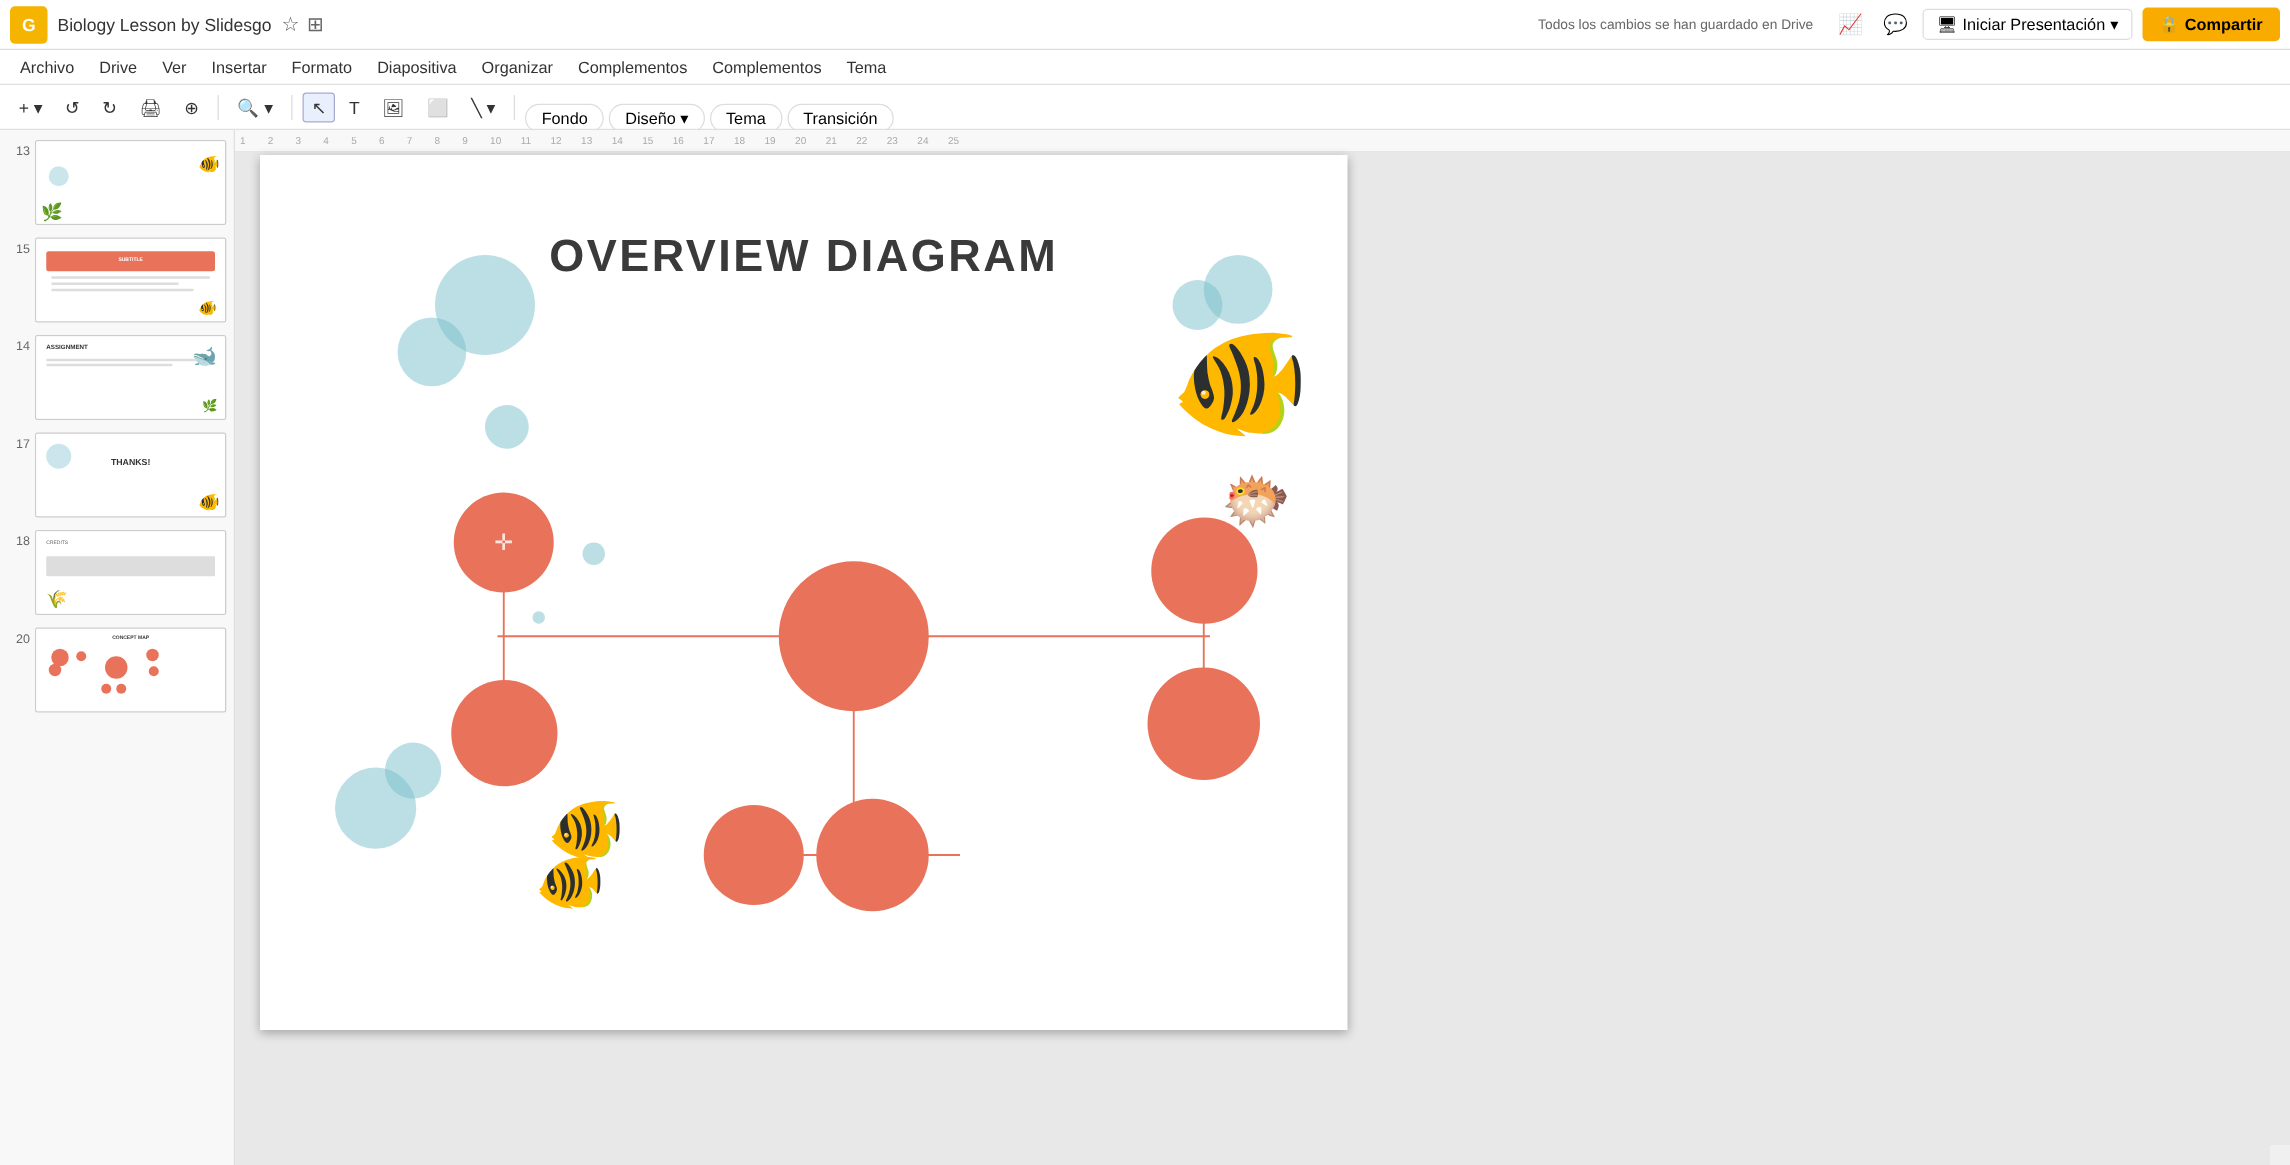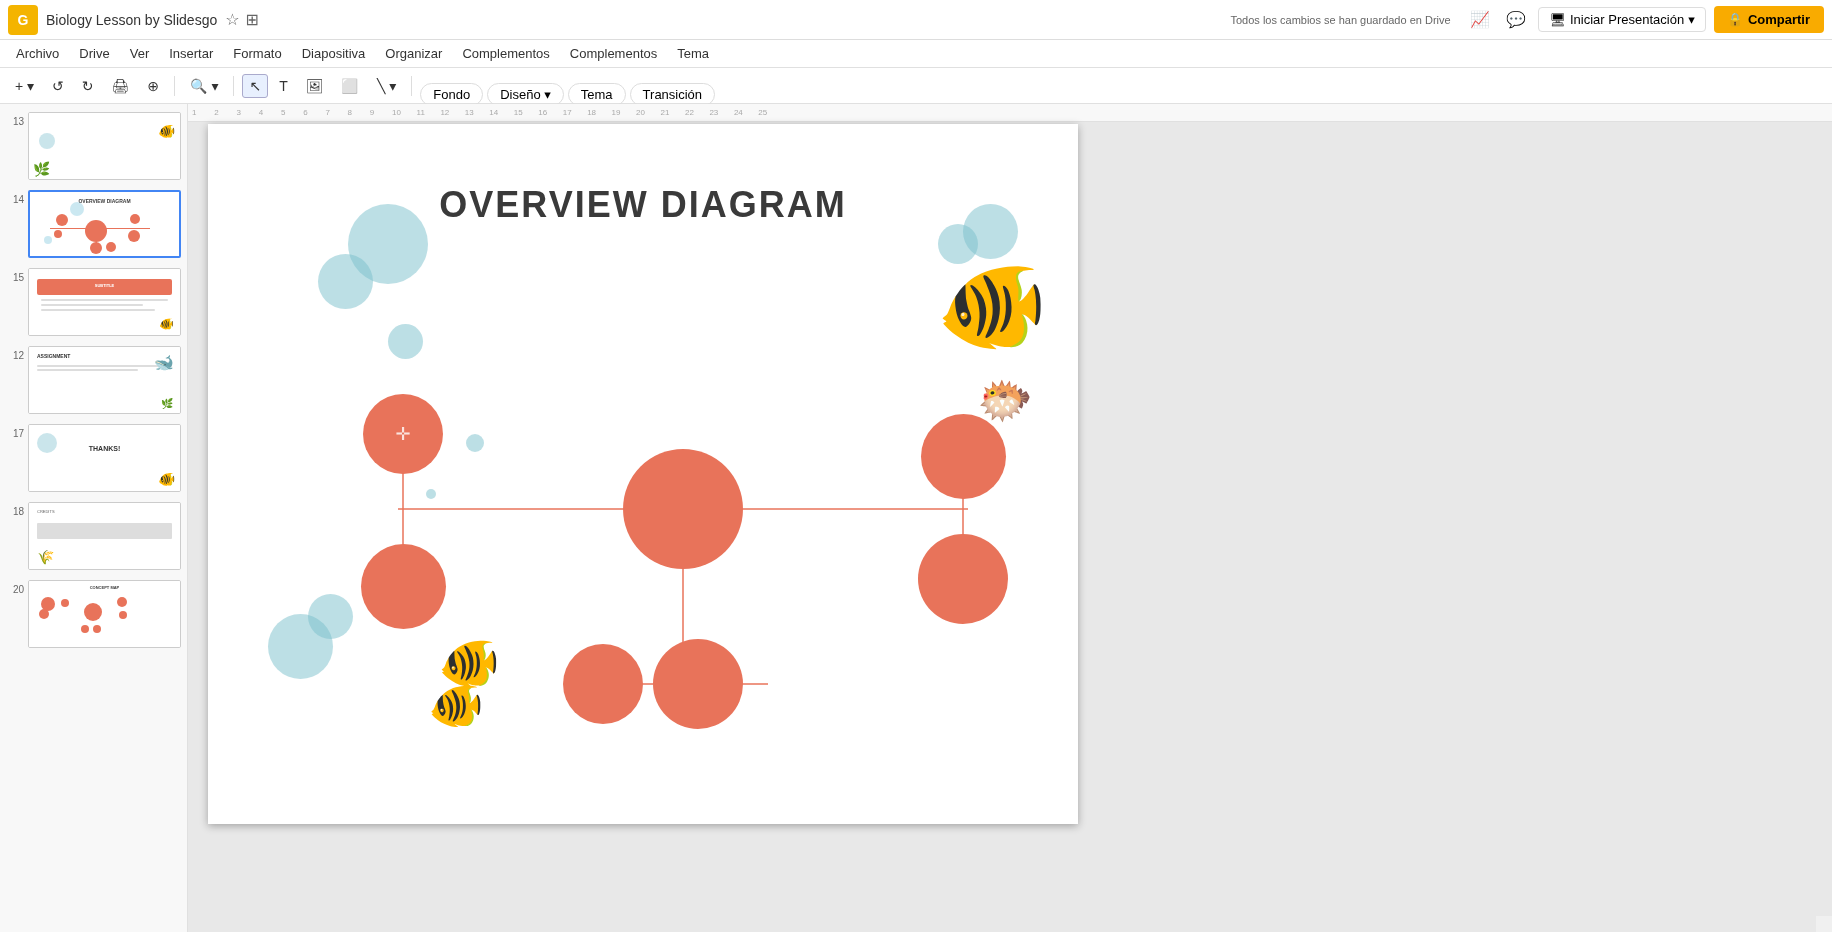--- a/index.html
+++ b/index.html
@@ -220,62 +220,39 @@
       <div class="thumb-box">
         <div style="width:100%;height:100%;background:#fff;position:relative;">
           <span class="thumb-coral" style="bottom:2px;left:4px;font-size:14px;">🌿</span>
           <span style="position:absolute;top:10px;right:4px;font-size:14px;">🐠</span>
 
           <div style="position:absolute;width:16px;height:16px;border-radius:50%;background:#7abfcc;opacity:0.4;top:20px;left:10px;"></div>
         </div>
       </div>
     </div>
 
-    <div class="slide-thumb selected">
-      <span class="slide-num">14</span>
-      <div class="thumb-box">
-        <div class="thumb14-bg">
-          <div class="mini-title">OVERVIEW DIAGRAM</div>
-
-          <div class="mini-line" style="top:36px;left:20px;width:100px;height:1px;"></div>
-
-          <div class="mini-circle" style="width:12px;height:12px;top:22px;left:26px;"></div>
-          <div class="mini-circle" style="width:8px;height:8px;top:38px;left:24px;"></div>
-          <div class="mini-circle" style="width:22px;height:22px;top:28px;left:55px;"></div>
-          <div class="mini-circle" style="width:10px;height:10px;top:22px;left:100px;"></div>
-          <div class="mini-circle" style="width:12px;height:12px;top:38px;left:98px;"></div>
-          <div class="mini-circle" style="width:12px;height:12px;top:50px;left:60px;"></div>
-          <div class="mini-circle" style="width:10px;height:10px;top:50px;left:76px;"></div>
-
-          <div class="mini-line" style="top:39px;left:66px;width:1px;height:22px;"></div>
-
-          <div class="mini-blob" style="width:14px;height:14px;top:10px;left:40px;"></div>
-          <div class="mini-blob" style="width:8px;height:8px;top:44px;left:14px;"></div>
-        </div>
-      </div>
-    </div>
 
     <div class="slide-thumb">
       <span class="slide-num">15</span>
       <div class="thumb-box">
         <div class="thumb15-bg">
           <div style="position:absolute;top:10px;left:8px;right:8px;height:16px;background:#E8735A;border-radius:2px;"></div>
           <div style="position:absolute;top:14px;left:12px;right:12px;text-align:center;font-size:4px;color:#fff;font-weight:bold;">SUBTITLE</div>
           <div style="position:absolute;top:30px;left:12px;right:12px;">
             <div style="height:2px;background:#ddd;margin-bottom:3px;border-radius:1px;"></div>
             <div style="height:2px;background:#ddd;margin-bottom:3px;border-radius:1px;width:80%;"></div>
             <div style="height:2px;background:#ddd;margin-bottom:3px;border-radius:1px;width:90%;"></div>
           </div>
           <span style="position:absolute;bottom:4px;right:6px;font-size:12px;">🐠</span>
         </div>
       </div>
     </div>
 
     <div class="slide-thumb">
-      <span class="slide-num">12</span>
+      <span class="slide-num">14</span>
       <div class="thumb-box">
         <div style="width:100%;height:100%;background:#fff;position:relative;">
           <div style="position:absolute;top:6px;left:8px;font-size:5px;font-weight:bold;color:#333;">ASSIGNMENT</div>
           <div style="position:absolute;top:18px;left:8px;right:8px;">
             <div style="height:2px;background:#ddd;margin-bottom:2px;border-radius:1px;"></div>
             <div style="height:2px;background:#ddd;margin-bottom:2px;border-radius:1px;width:75%;"></div>
           </div>
           <span style="position:absolute;top:6px;right:6px;font-size:16px;">🐋</span>
           <span style="position:absolute;bottom:4px;right:6px;font-size:10px;color:#E8735A;">🌿</span>
         </div>

